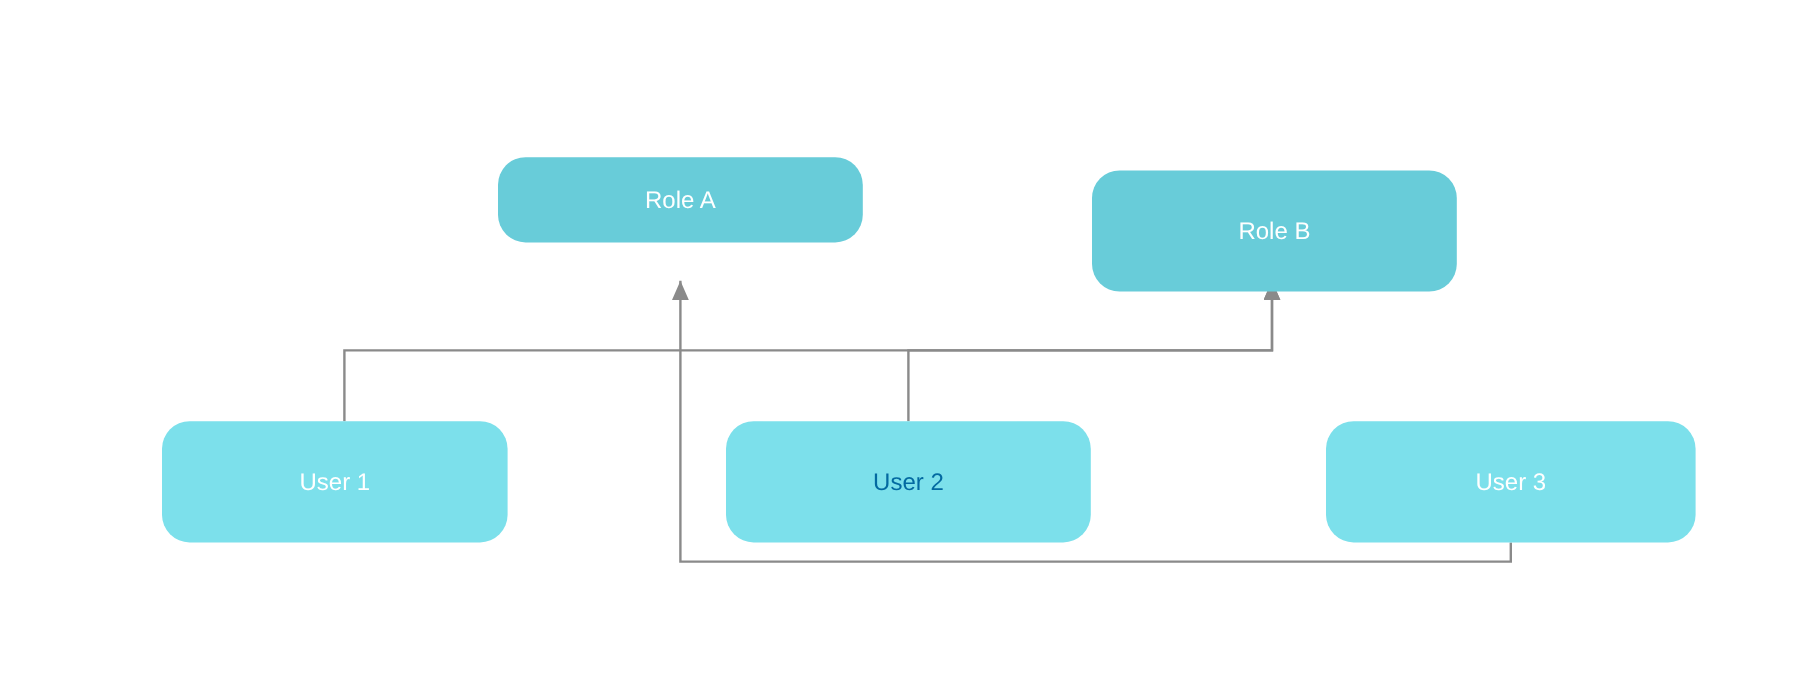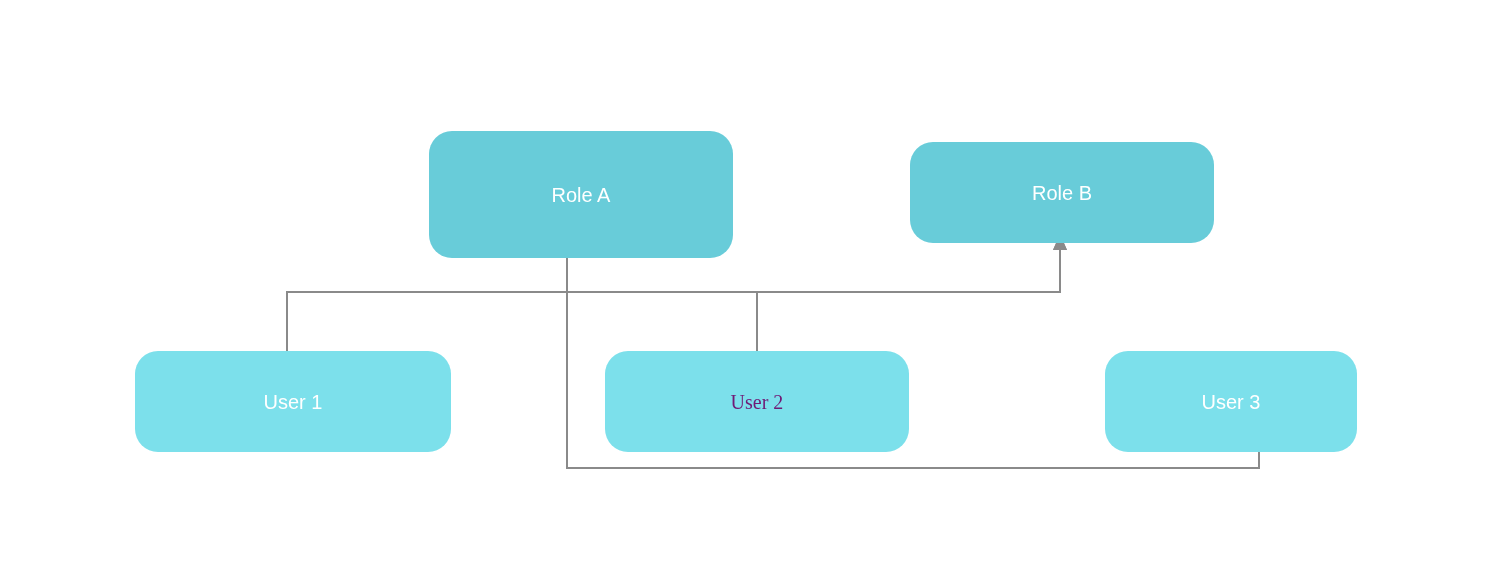--- a/index.html
+++ b/index.html
@@ -49,29 +49,29 @@
         <path d="M0,0 L8,3.5 L0,7 Z" fill="#8A8A8A"></path>
       </marker>
     </defs>
     <g id="edge-group">
         <polyline points="287,351 287,292 1060,292 1060,234" fill="none" stroke="#8A8A8A" stroke-width="2" marker-end="url(#arrowhead)"></polyline>
         <polyline points="757,351 757,292 1060,292 1060,234" fill="none" stroke="#8A8A8A" stroke-width="2" marker-end="url(#arrowhead)"></polyline>
         <polyline points="1259,452 1259,468 567,468 567,234" fill="none" stroke="#8A8A8A" stroke-width="2" marker-end="url(#arrowhead)"></polyline>
       </g>
   </svg>
   <div id="nodes-layer">
-      <div class="node" style="left: 429px; top: 131px; width: 304px; height: 127px; background: rgb(104, 204, 217);">
+      <div class="node" style="left: 415px; top: 131px; width: 304px; height: 71px; background: rgb(104, 204, 217);">
         <span class="node-label" style="color: rgb(255, 255, 255);">Role A</span>
       </div>
       <div class="node" style="left: 910px; top: 131px; width: 304px; height: 101px; background: rgb(104, 204, 217); margin-top: 11px;">
         <span class="node-label" style="color: rgb(255, 255, 255);">Role B</span>
       </div>
-      <div class="node" style="left: 135px; top: 351px; width: 316px; height: 101px; background: rgb(124, 224, 235);">
+      <div class="node" style="left: 135px; top: 351px; width: 288px; height: 101px; background: rgb(124, 224, 235);">
         <span class="node-label" style="color: rgb(255, 255, 255);">User 1</span>
       </div>
       <div class="node" style="left: 605px; top: 351px; width: 304px; height: 101px; background: rgb(124, 224, 235);">
-        <span class="node-label" style="color: #701a75; font-family: Liberation Serif, serif;">User 2</span>
+        <span class="node-label" style="color: #0369a1;">User 2</span>
       </div>
-      <div class="node" style="left: 1105px; top: 351px; width: 252px; height: 101px; background: rgb(124, 224, 235);">
+      <div class="node" style="left: 1105px; top: 351px; width: 308px; height: 101px; background: rgb(124, 224, 235);">
         <span class="node-label" style="color: rgb(255, 255, 255);">User 3</span>
       </div>
     </div>
 </div>
 
 </body></html>

